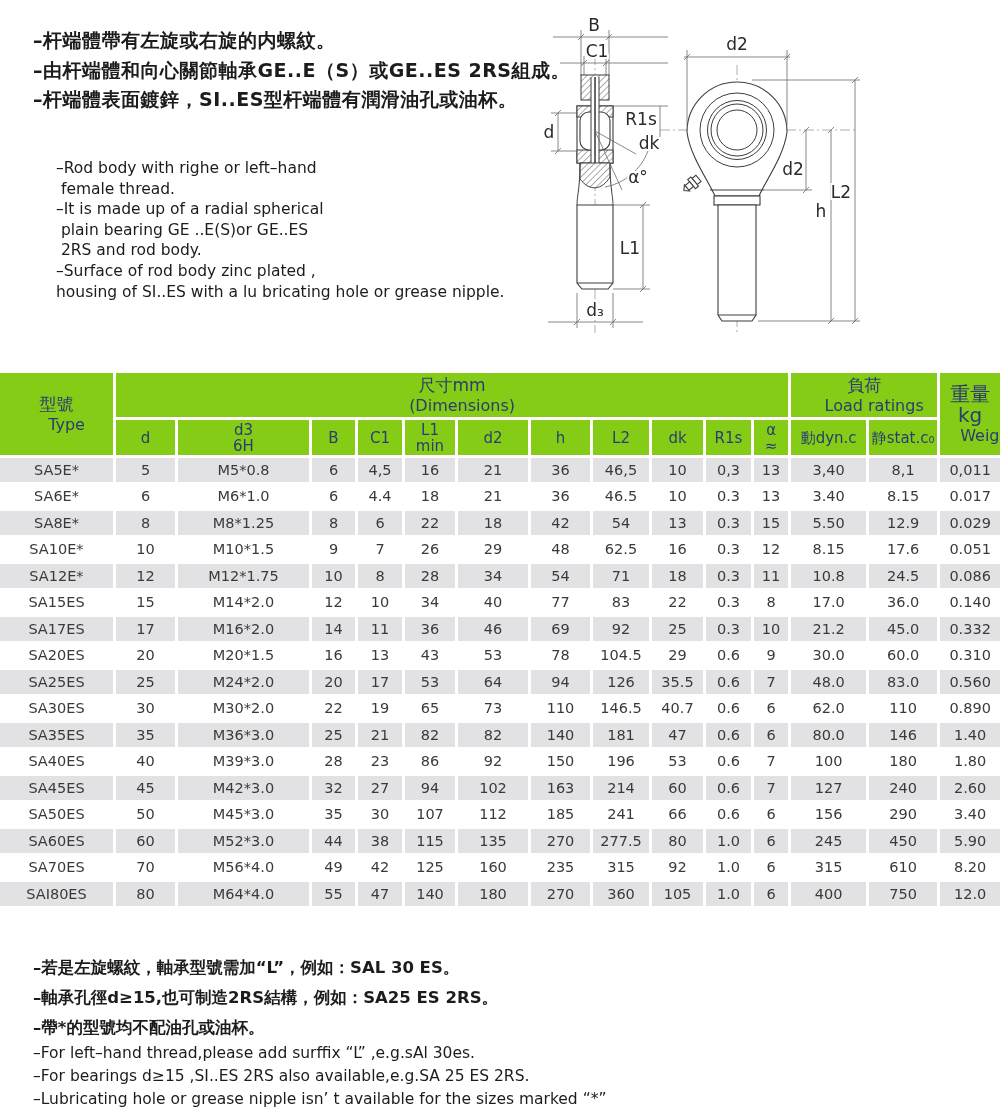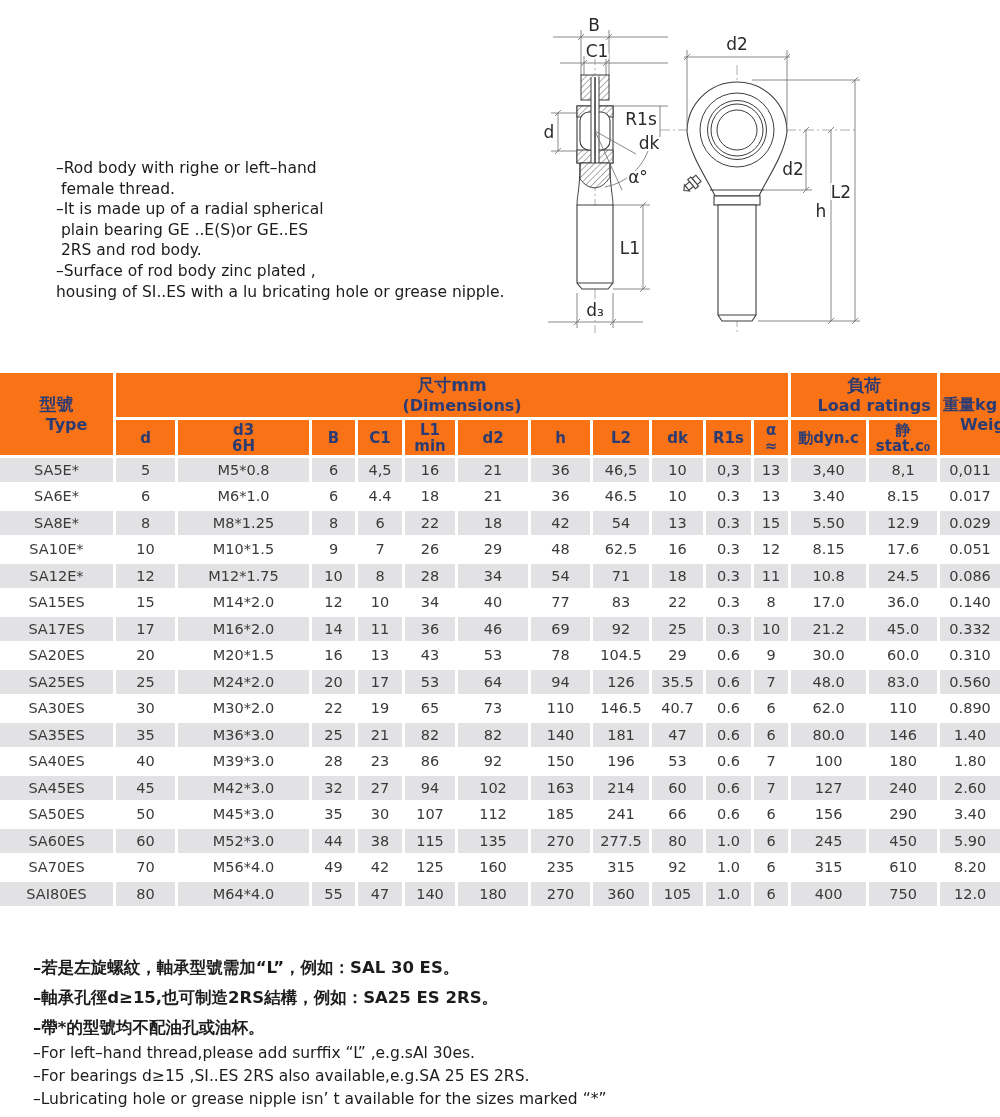--- a/index.html
+++ b/index.html
@@ -6,21 +6,21 @@
   .page{position:relative;width:1000px;height:1117px;background:#ffffff;overflow:hidden;
         font-family:"DejaVu Sans","Liberation Sans",sans-serif;color:#222;}
   .intro-zh{position:absolute;left:33px;top:26px;font-size:19px;font-weight:bold;color:#1c1c1c;letter-spacing:.5px;}
   .intro-zh div{height:29.5px;line-height:29.5px;white-space:pre;}
   .intro-en{position:absolute;left:33px;top:158px;font-size:15.5px;color:#1c1c1c;}
   .intro-en div{height:20.6px;line-height:20.6px;white-space:pre;margin-left:23px;}
   .drawing{position:absolute;left:515px;top:5px;}
   .dim-label{font-size:17px;fill:#2a2a2a;paint-order:stroke;stroke:#ffffff;stroke-width:4px;}
   table.spec{position:absolute;top:370px;left:-3px;width:1006px;border-collapse:separate;border-spacing:3px;table-layout:fixed;}
   .spec th,.spec td{padding:0;margin:0;text-align:center;vertical-align:middle;overflow:hidden;}
-  .spec thead th{background:#f97316;color:#2c3c72;font-weight:bold;}
+  .spec thead th{background:#84cc16;color:#2c3c72;font-weight:normal;}
   .spec .hrow1 th{height:44px;}
   .spec .hrow2 th{height:35px;}
   .spec tbody td{height:23.5px;font-size:14.5px;color:#3a3a3a;background:#ffffff;}
   .spec tbody tr.stripe td{background:#e2e2e4;}
   .th-zh{display:block;font-size:17px;line-height:21px;}
   .th-en{display:block;font-size:16px;line-height:19px;margin-left:20px;}
   .th-sub{display:block;font-size:15px;line-height:16px;}
   .notes-zh{position:absolute;left:33px;top:953px;font-size:16.5px;font-weight:bold;color:#1c1c1c;}
   .notes-zh div{height:30px;line-height:30px;white-space:pre;}
   .notes-en{position:absolute;left:33px;top:1042px;font-size:15.5px;color:#1c1c1c;}
@@ -29,20 +29,25 @@
   .hatched{fill:url(#hatch);stroke:#3d3d3d;stroke-width:1;}
   .thin{fill:none;stroke:#3d3d3d;stroke-width:1;}
   .dim{fill:none;stroke:#6a6a6a;stroke-width:.8;}
   .cline{fill:none;stroke:#9a9a9a;stroke-width:.8;stroke-dasharray:10 3 2 3;}
 </style>
 </head>
 <body>
 
 <div class="page">
 
+  <div class="intro-zh">
+    <div>–杆端體帶有左旋或右旋的内螺紋。</div>
+    <div>–由杆端體和向心關節軸承GE..E（S）或GE..ES 2RS組成。</div>
+    <div>–杆端體表面鍍鋅，SI..ES型杆端體有潤滑油孔或油杯。</div>
+  </div>
 
   <div class="intro-en">
     <div>–Rod body with righe or left–hand</div>
     <div> female thread.</div>
     <div>–It is made up of a radial spherical</div>
     <div> plain bearing GE ..E(S)or GE..ES</div>
     <div> 2RS and rod body.</div>
     <div>–Surface of rod body zinc plated ,</div>
     <div>housing of SI..ES with a lu bricating hole or grease nipple.</div>
   </div>
@@ -158,21 +163,21 @@
         </th>
         <th colspan="11">
           <span class="th-zh">尺寸mm</span>
           <span class="th-en">(Dimensions)</span>
         </th>
         <th colspan="2">
           <span class="th-zh">負荷</span>
           <span class="th-en">Load ratings</span>
         </th>
         <th rowspan="2">
-          <span class="th-zh" style="font-size:16px">重量kg</span>
+          <span class="th-zh" style="font-size:20px">重量kg</span>
           <span class="th-en">Weight</span>
         </th>
       </tr>
       <tr class="hrow2">
         <th>
             <span class="th-sub">d</span>
           </th>
         <th>
             <span class="th-sub">d3</span>
             <span class="th-sub">6H</span>

